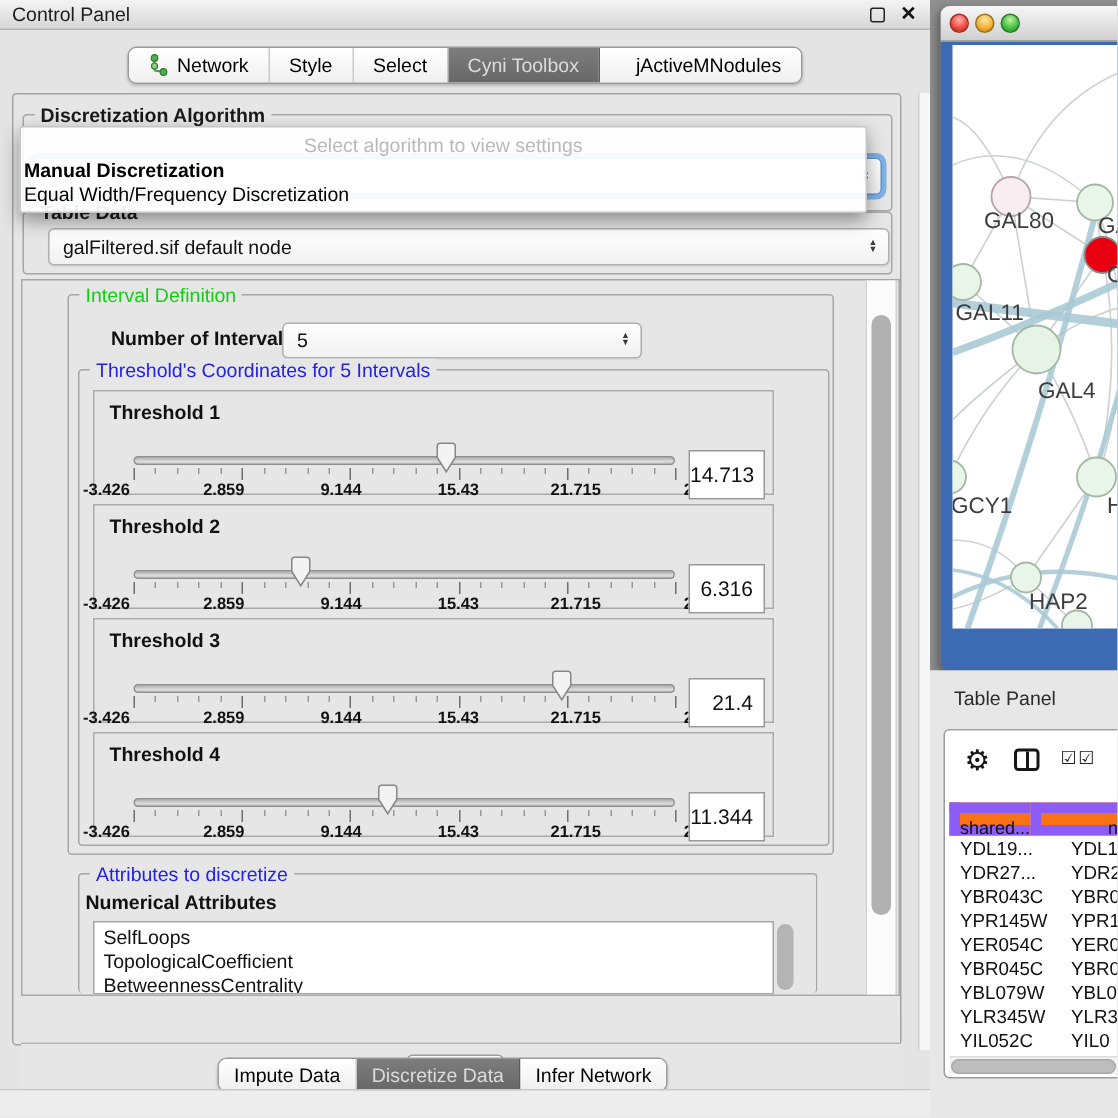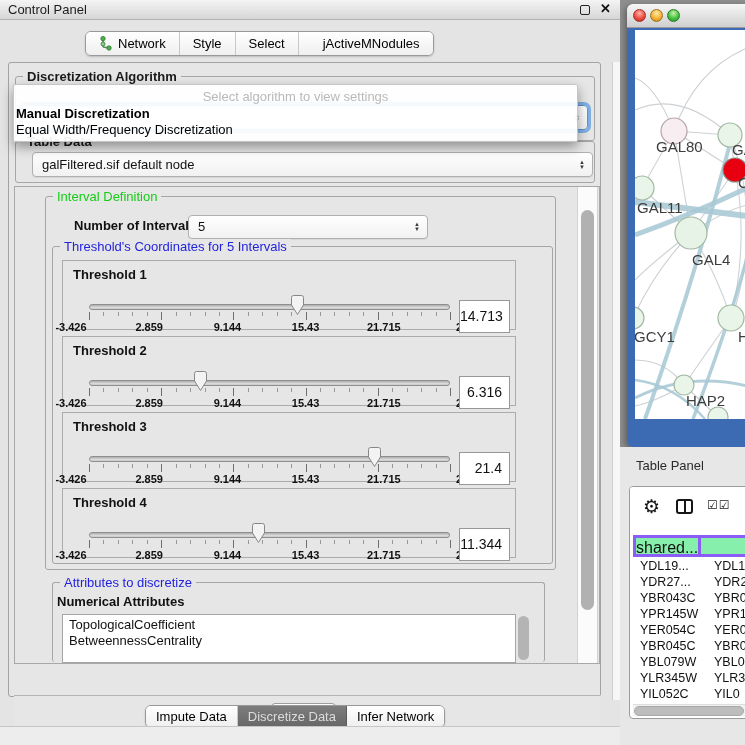--- a/index.html
+++ b/index.html
@@ -110,21 +110,21 @@
   #table-area { position:absolute; left:0; top:447px; width:147px; height:298px; background:#e7e7e7; }
   #table-panel-title { position:absolute; left:16px; top:11px; font-size:13px; color:#2b2b2b; }
   #table-card { position:absolute; left:9px; top:39px; width:120px; height:233px; background:#fff;
     border:1px solid #9b9b9b; border-radius:4px 0 0 4px; overflow:hidden; }
   #tp-toolbar { position:absolute; left:0; top:0; width:100%; height:46px; background:#fff; }
   #gear-ic { position:absolute; left:13px; top:8px; font-size:19px; color:#161616; }
   #split-ic { position:absolute; left:46px; top:12px; width:17px; height:15px; border:2px solid #161616; border-radius:3px; }
   #split-ic::after { content:""; position:absolute; left:5.5px; top:0; width:2px; height:11px; background:#161616; }
   #checks-ic { position:absolute; left:77px; top:11px; font-size:12px; color:#222; letter-spacing:1px; white-space:nowrap; }
   #tp-header { position:absolute; left:3px; top:48px; right:0; height:22px; display:flex; }
-  .hcell { background:#86efac; border:3px solid #8b5cf6; font-size:16px; color:#111; line-height:20px; }
+  .hcell { background:#f97316; border:7px solid #8b5cf6; font-size:12px; color:#111; line-height:20px; }
   .hcell.c1 { width:74px; text-align:center; border-right:none; }
   .hcell.c2 { flex:1; padding-left:45px; }
   #tp-rows { position:absolute; left:3px; top:71px; right:0; }
   .t-row { display:flex; height:16px; font-size:12.5px; color:#111; line-height:16px; }
   .t-row .c1 { width:74px; padding-left:7px; }
   .t-row .c2 { flex:1; padding-left:7px; white-space:nowrap; }
   #tp-hscroll { position:absolute; left:3px; top:217px; right:3px; height:12px; background:#f2f2f2; border-top:1px solid #ddd; }
   #tp-hscroll .thumb { position:absolute; left:1px; top:1px; right:1px; height:10px; background:#bdbdbd; border-radius:5px; border:1px solid #a8a8a8; }
 
   
@@ -150,20 +150,23 @@
         <circle cx="4" cy="8" r="2" fill="#8fcf8f" stroke="#2f7a2f" stroke-width="0.8"></circle>
         <circle cx="10" cy="12" r="2.2" fill="#4fae4f" stroke="#2f7a2f" stroke-width="0.8"></circle>
       </svg>
       <span>Network</span>
     </span>
     <span class="tab">
         <span>Style</span>
       </span>
     <span class="tab">
         <span>Select</span>
+      </span>
+    <span class="tab sel">
+        <span>Cyni Toolbox</span>
       </span>
     <span class="tab">
         <span>jActiveMNodules</span>
       </span>
   </div>
 
   <div id="outer-panel">
 
     <div class="group" style="left:6px; top:13px; width:580px; height:65px;">
       <span class="legend dark">Discretization Algorithm</span>
@@ -399,20 +402,21 @@
       </div>
       <div class="val-box">11.344</div>
       </div>
     </div>
 
   <div class="group" style="left:52px; top:582px; width:493px; height:80px; border-bottom:none;">
     <span class="legend blue">Attributes to discretize</span>
   </div>
   <span class="bold-label" style="left:57px; top:594px;">Numerical Attributes</span>
   <div id="attr-list">
+      <div class="attr-item">SelfLoops</div>
       <div class="attr-item">TopologicalCoefficient</div>
       <div class="attr-item">BetweennessCentrality</div>
     </div>
   <div id="attr-vscroll"></div>
 
   <div id="apply-bar">
     <button id="apply-btn">Apply</button>
   </div>
 
   <div class="seg" id="bottom-tabs">

